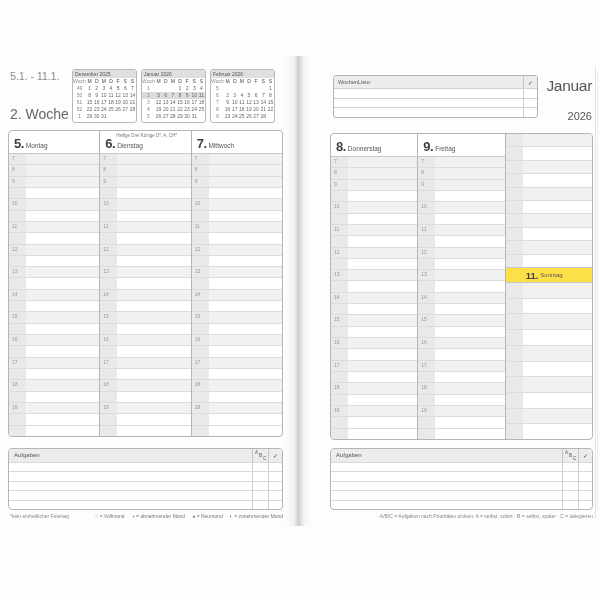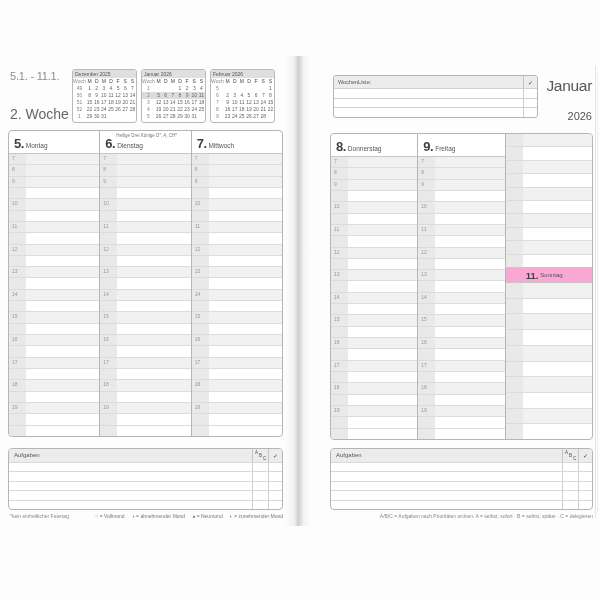--- a/index.html
+++ b/index.html
@@ -40,21 +40,21 @@
   .day-name{font-size:6.5px;color:#555;}
   .day-note{position:absolute;top:2px;left:16px;font-size:4.5px;color:#777;white-space:nowrap;}
   .moon{font-size:6px;color:#444;margin-left:2px;}
   .rows{flex:1;display:flex;flex-direction:column;min-height:0;}
   .srow{flex:1;display:flex;border-bottom:1px solid #dcdcdc;min-height:0;}
   .srow:last-child{border-bottom:none;}
   .gutter{width:17px;flex:none;background:#e9e9e9;font-size:5px;color:#999;padding:1px 0 0 3px;box-sizing:border-box;}
   .rmain{flex:1;}
   .srow.shaded .rmain{background:#f1f1f1;}
   .wk-top{height:133px;flex:none;}
-  .sun-head{height:14px;flex:none;background:#f9a8d4;border-top:1px solid #c7c7c7;border-bottom:1px solid #c7c7c7;
+  .sun-head{height:14px;flex:none;background:#fde047;border-top:1px solid #c7c7c7;border-bottom:1px solid #c7c7c7;
             display:flex;align-items:center;padding-left:20px;gap:2px;white-space:nowrap;}
   .sun-num{font-size:9.5px;font-weight:600;color:#3f3f3f;}
   .sun-name{font-size:6px;color:#555;}
 
   
   .tasks{position:absolute;left:0;top:388px;width:100%;height:62px;border:1px solid #b5b5b5;border-radius:4px;
          background:#fff;display:flex;flex-direction:column;overflow:hidden;box-sizing:border-box;}
   .tasks-head{height:13px;flex:none;background:#ececec;display:flex;align-items:stretch;}
   .tasks-title{font-size:6px;color:#555;padding:3px 0 0 5px;flex:1;}
   .col-abc{width:15px;flex:none;border-left:1px solid #c4c4c4;position:relative;}

